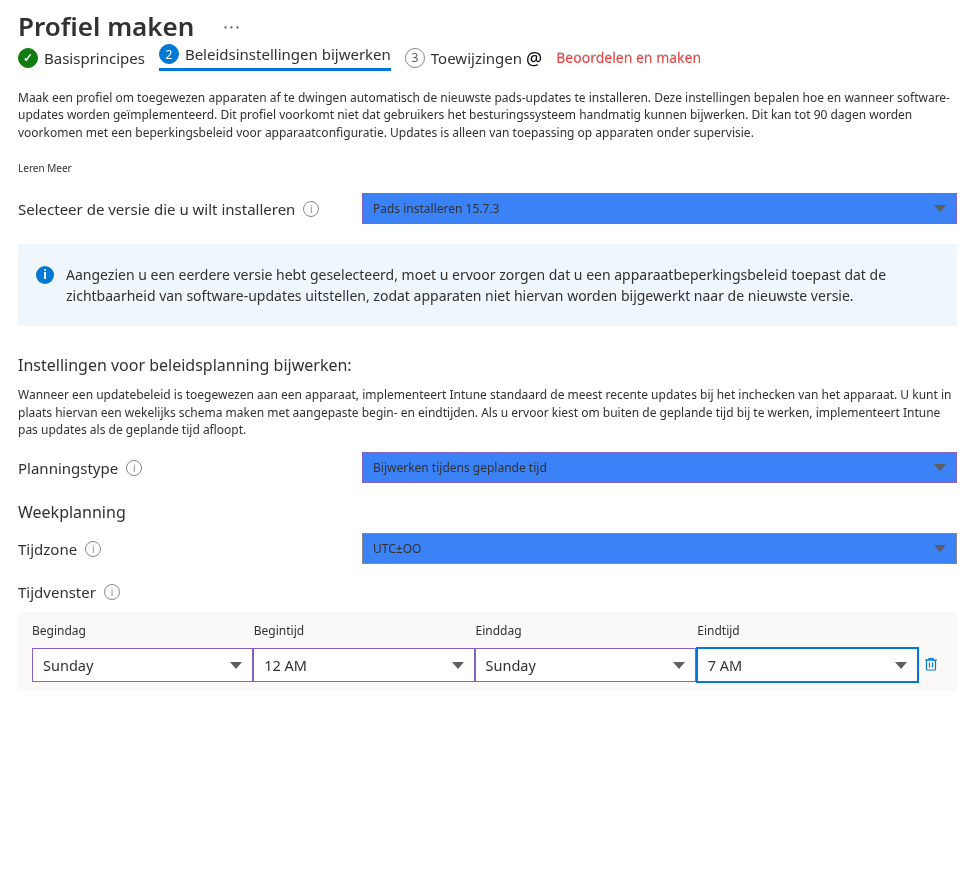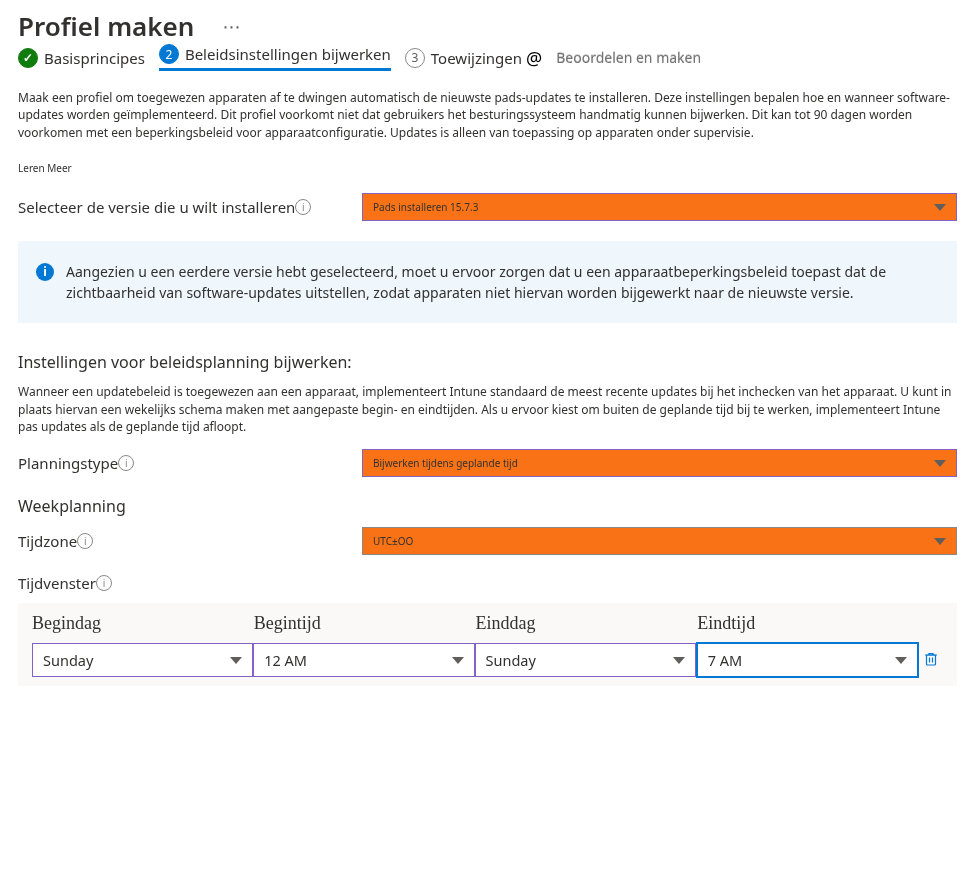--- a/index.html
+++ b/index.html
@@ -21,42 +21,42 @@
   .subtitle{font-size:14px;color:var(--text-sub);margin-top:2px;margin-bottom:24px;}
 
   .steps{display:flex;align-items:center;gap:14px;margin-bottom:18px;flex-wrap:wrap;}
   .step{display:flex;align-items:center;gap:6px;font-size:15px;color:var(--text);cursor:pointer;}
   .step .num{display:inline-flex;align-items:center;justify-content:center;width:20px;height:20px;border-radius:50%;font-size:12px;border:1px solid #8a8886;color:#605e5c;background:#fff;}
   .step.done .num{background:#107c10;border-color:#107c10;color:#fff;font-weight:bold;}
   .step.current .num{background:var(--blue);border-color:var(--blue);color:#fff;}
   .step.current{border-bottom:3px solid var(--blue);padding-bottom:4px;}
   .step-label{white-space:nowrap;}
   .step-at{color:#000;font-size:18px;margin-left:-2px;}
-  .step.ghost{color:#737373;text-shadow:0 -1px 0 rgba(0,0,0,0.2);font-size:14px;}
+  .step.ghost{color:#ef4444;text-shadow:0 -1px 0 rgba(0,0,0,0.2);font-size:14px;}
 
   .para{font-size:12px;line-height:1.45;margin:0 0 14px 0;}
 
   .link{color:var(--text);font-size:10px;cursor:pointer;display:inline-block;margin-bottom:18px;}
 
   .field-row{display:flex;align-items:center;gap:24px;margin-bottom:18px;}
-  .field-label{font-size:15px;display:flex;align-items:center;width:320px;min-width:320px;}
+  .field-label{font-size:15px;display:flex;align-items:center;gap:8px;width:320px;min-width:320px;}
   .info-ic{display:inline-flex;align-items:center;justify-content:center;width:16px;height:16px;border-radius:50%;border:1px solid #8a8886;font-size:10px;color:#8a8886;cursor:default;}
 
-  .combo{flex:1;display:flex;align-items:center;justify-content:space-between;border:1px solid var(--border);padding:6px 10px;font-size:10px;cursor:pointer;background:#f97316;}
+  .combo{flex:1;display:flex;align-items:center;justify-content:space-between;border:1px solid var(--border);padding:6px 10px;font-size:12px;cursor:pointer;background:#3b82f6;}
   .combo.purple{border-color:var(--purple);}
   .chev{width:0;height:0;border-left:6px solid transparent;border-right:6px solid transparent;border-top:7px solid #605e5c;}
 
   .info-box{background:var(--info-bg);padding:20px 18px;margin:20px 0 28px 0;display:flex;gap:12px;font-size:14px;line-height:1.5;}
   .info-circle{width:18px;height:18px;border-radius:50%;background:var(--info-icon);color:#fff;font-weight:bold;font-size:12px;display:flex;align-items:center;justify-content:center;flex-shrink:0;margin-top:2px;}
 
   .section-h{font-size:16px;margin:10px 0 10px 0;}
 
   .table-area{background:#faf9f8;padding:10px 8px 8px 8px;margin-top:10px;}
   .cols{display:flex;gap:14px;margin-bottom:8px;padding:0 6px;}
-  .col-h{flex:1;font-size:18px;color:var(--text);font-family:Liberation Serif, serif;}
+  .col-h{flex:1;font-size:12px;color:var(--text);}
   .col-h.small{flex:0 0 24px;}
   .row{display:flex;align-items:center;padding:0 6px;}
   .cell-combo{flex:1;display:flex;align-items:center;justify-content:space-between;border:1px solid var(--border);background:#fff;padding:6px 10px;font-size:14.5px;cursor:pointer;}
   .cell-combo.purple{border-color:var(--purple);}
   .cell-combo.blue{border-color:#0078d4;border-width:2px;}
   .trash{flex:0 0 24px;color:#0078d4;font-size:18px;cursor:pointer;text-align:center;}
 </style>
 </head>
 <body>
 

